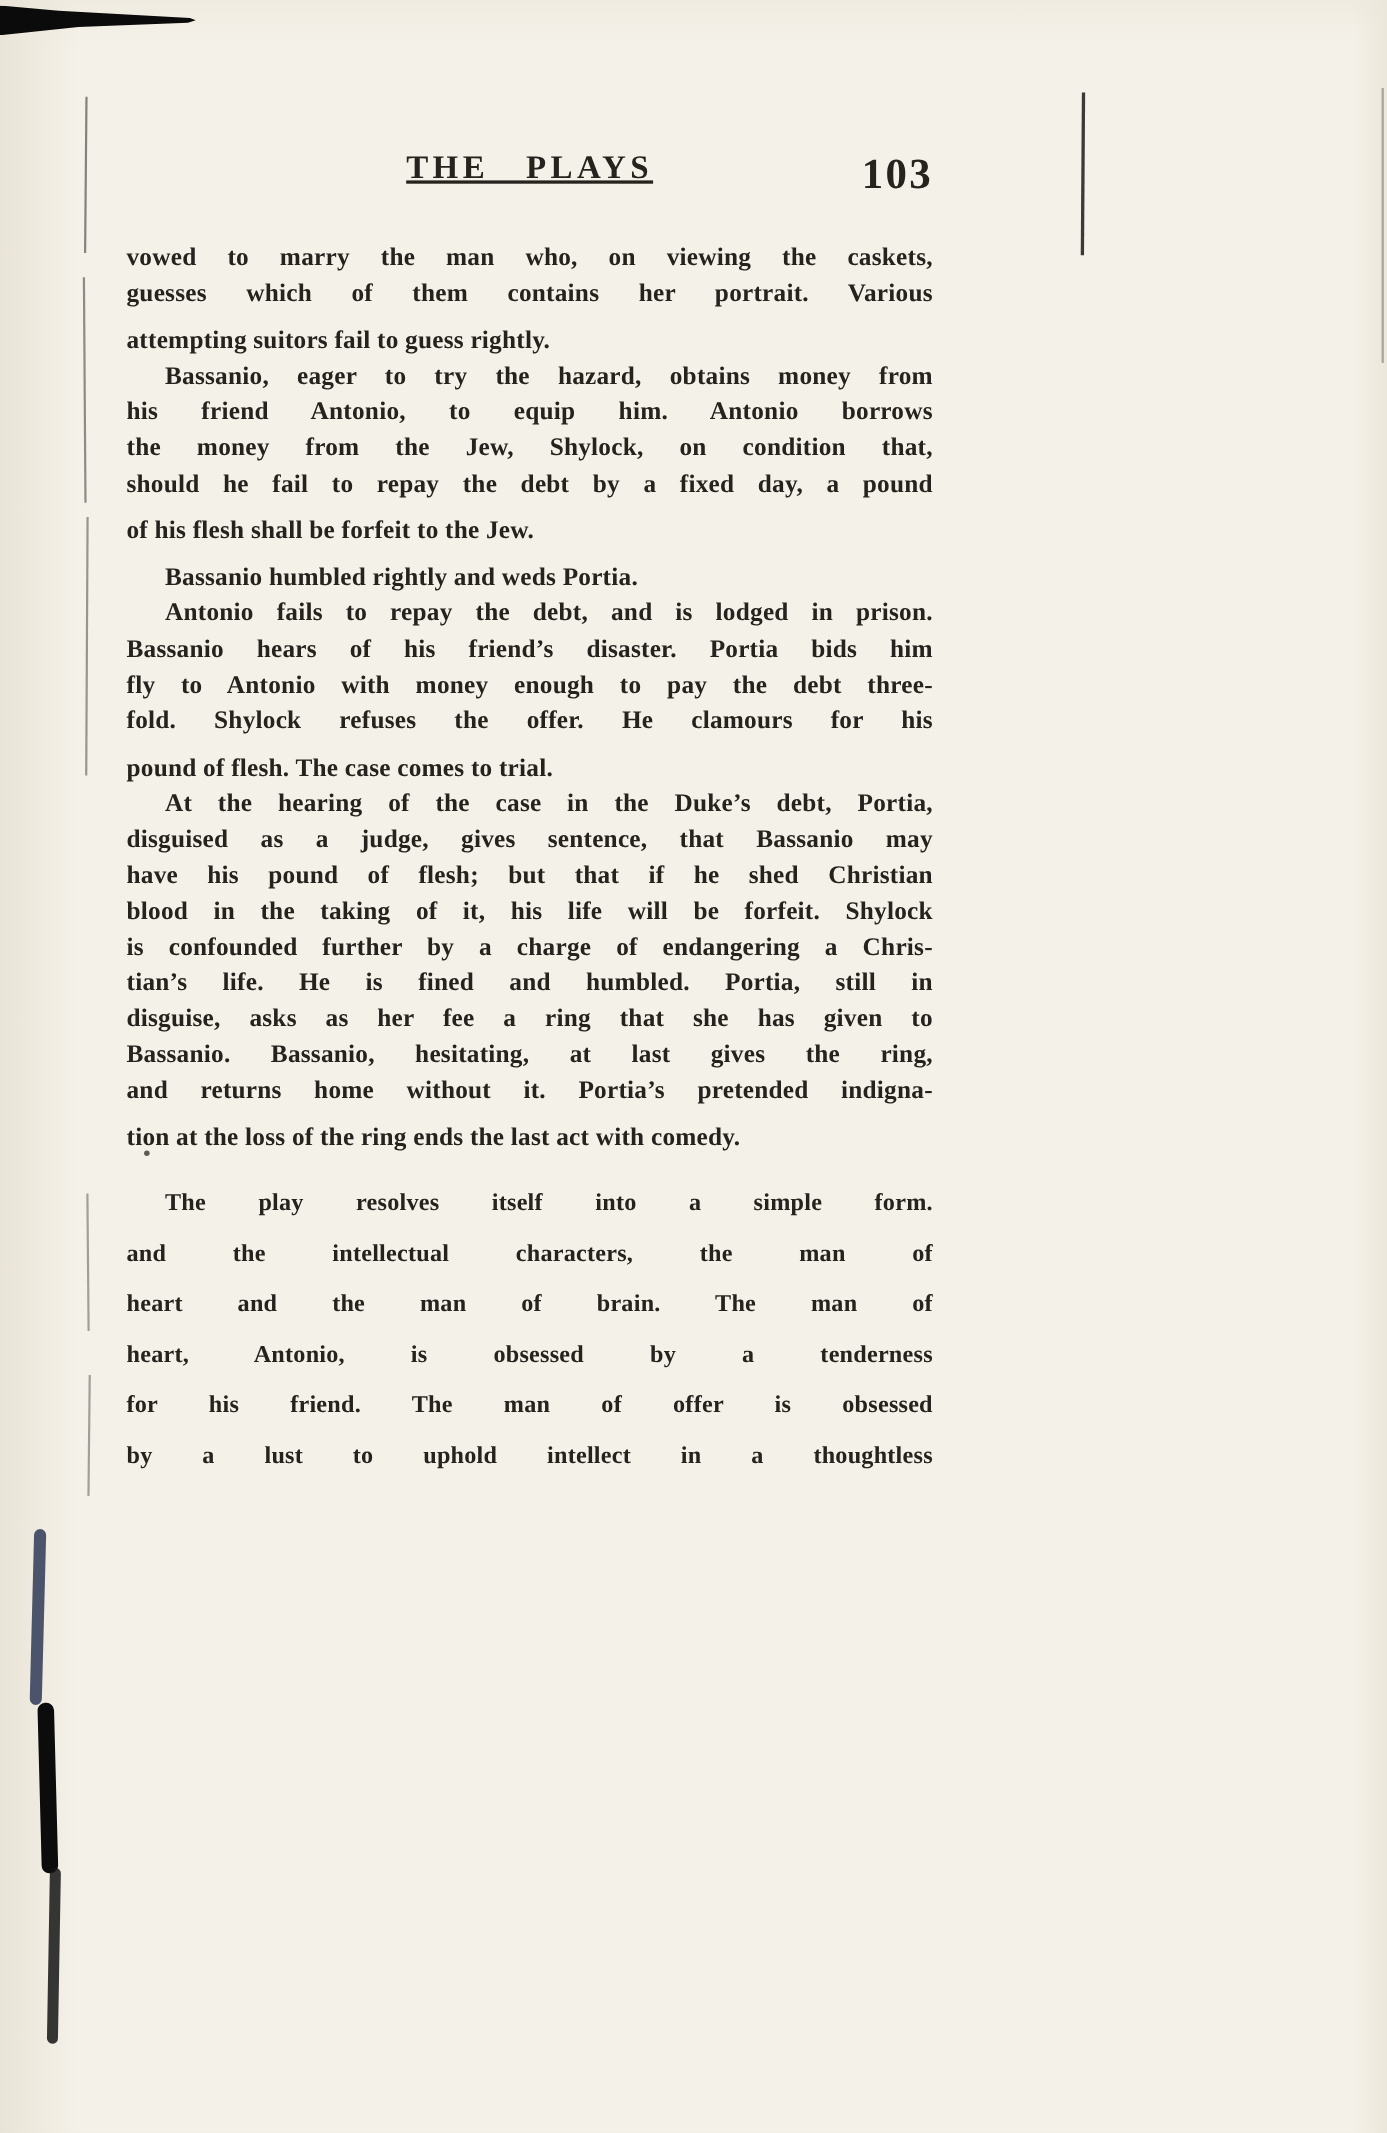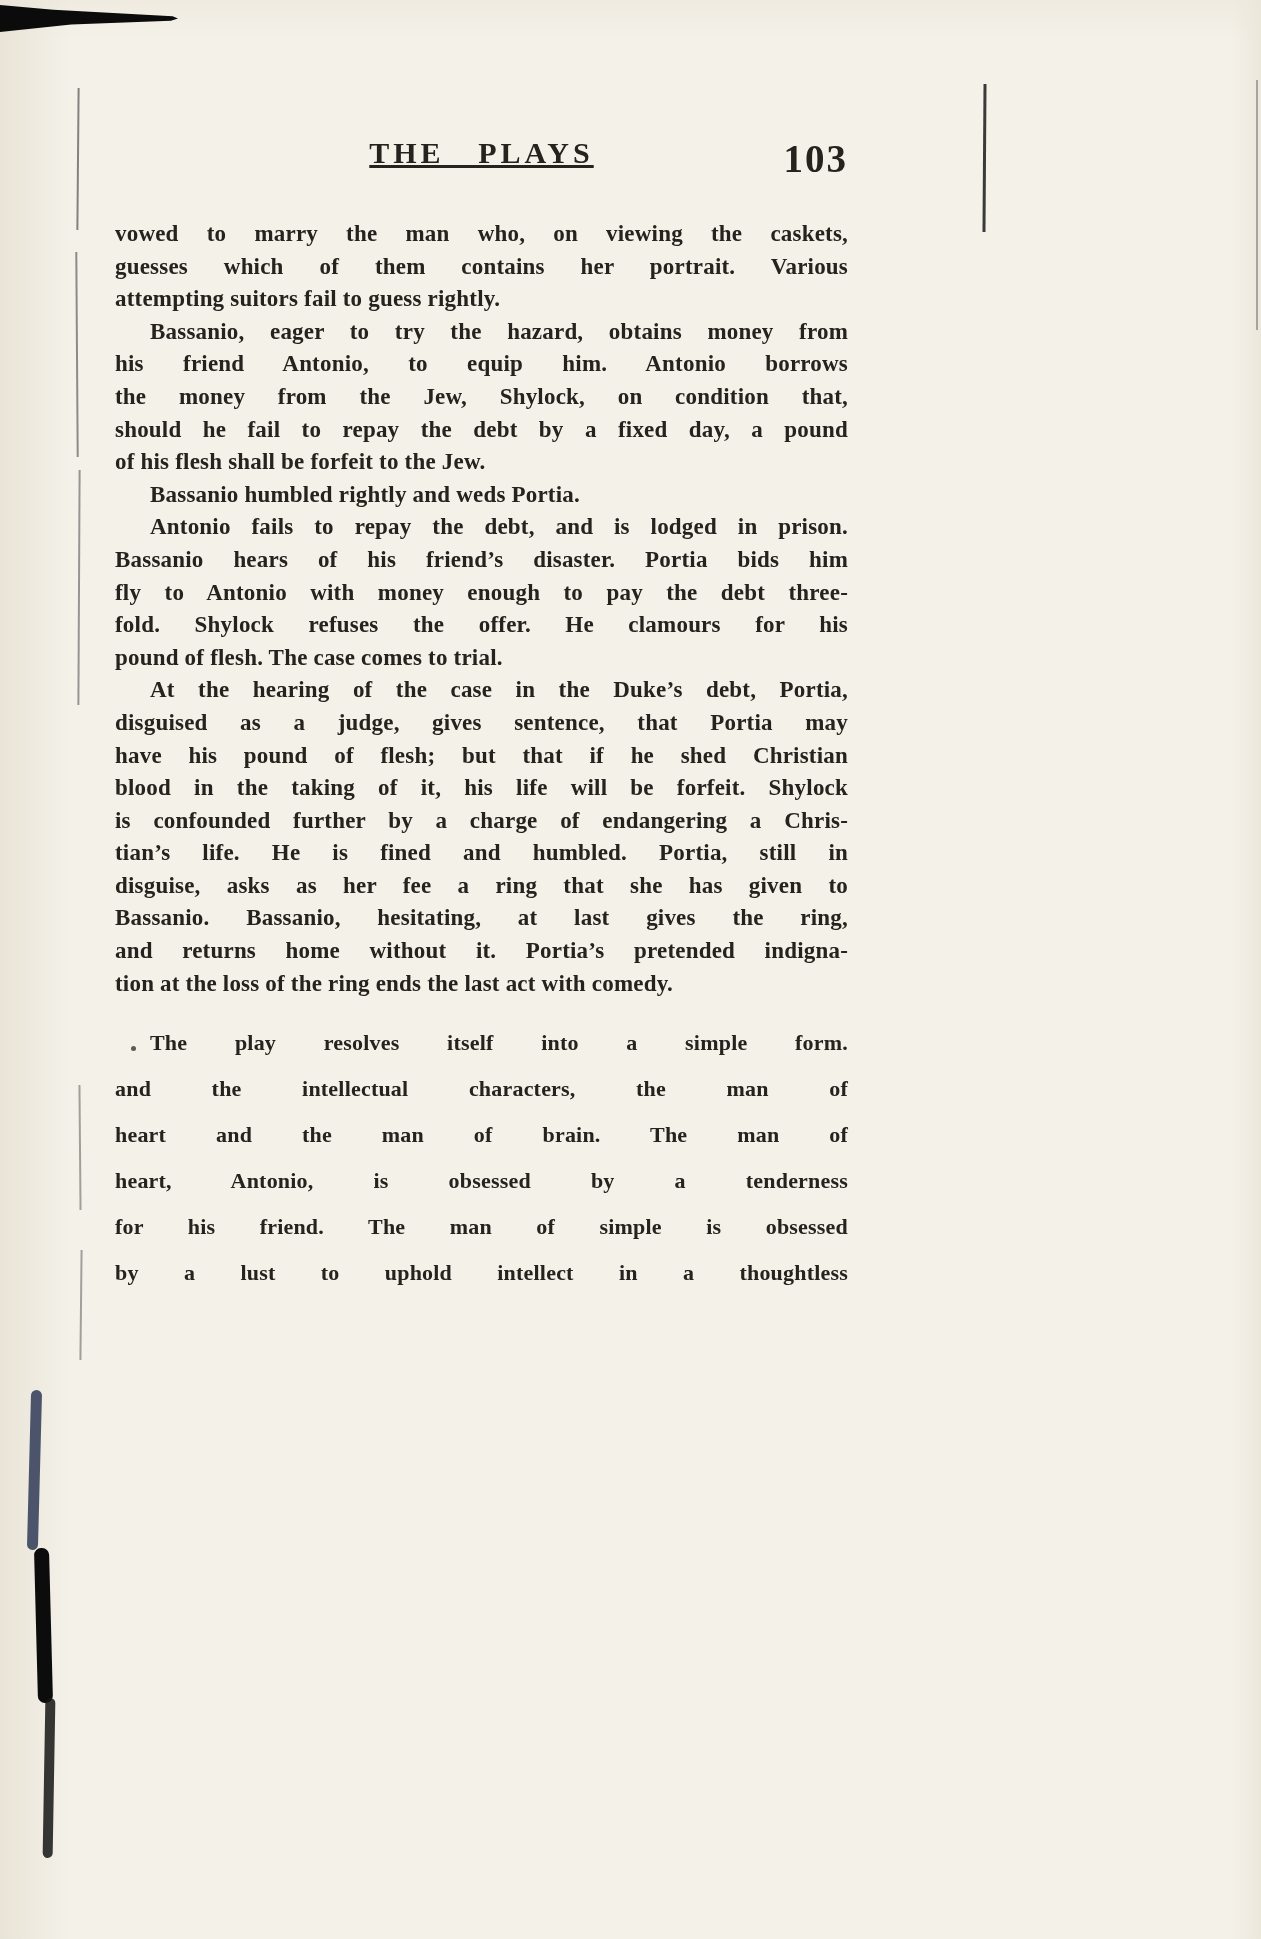--- a/index.html
+++ b/index.html
@@ -63,21 +63,21 @@
   .para.large {
     font-size: 22px;
     line-height: 46px;
     letter-spacing: 0.2px;
     margin-top: 20px;
   }
   .line {
     text-align: justify;
     text-align-last: justify;
   }
-  .line.no-justify { text-align-last: left; }
+  .line.no-justify { text-align-last: left; margin-top: 10px; }
   .line.first-indent { text-indent: 35px; }
 
   
   .artifact { position: absolute; pointer-events: none; }
   .ink-wedge {
     left: 0; top: 5px;
     width: 178px; height: 27px;
     background: #0b0b0b;
     clip-path: polygon(0 0, 30% 18%, 97% 42%, 100% 50%, 96% 58%, 40% 72%, 0 100%);
   }
@@ -161,34 +161,34 @@
         </div>
         <div class="para small">
           <div class="line first-indent">Antonio fails to repay the debt, and is lodged in prison.</div>
           <div class="line">Bassanio hears of his friend’s disaster. Portia bids him</div>
           <div class="line">fly to Antonio with money enough to pay the debt three-</div>
           <div class="line">fold. Shylock refuses the offer. He clamours for his</div>
           <div class="line no-justify">pound of flesh. The case comes to trial.</div>
         </div>
         <div class="para small">
           <div class="line first-indent">At the hearing of the case in the Duke’s debt, Portia,</div>
-          <div class="line">disguised as a judge, gives sentence, that Portia may</div>
+          <div class="line">disguised as a judge, gives sentence, that Bassanio may</div>
           <div class="line">have his pound of flesh; but that if he shed Christian</div>
           <div class="line">blood in the taking of it, his life will be forfeit. Shylock</div>
           <div class="line">is confounded further by a charge of endangering a Chris-</div>
           <div class="line">tian’s life. He is fined and humbled. Portia, still in</div>
           <div class="line">disguise, asks as her fee a ring that she has given to</div>
           <div class="line">Bassanio. Bassanio, hesitating, at last gives the ring,</div>
           <div class="line">and returns home without it. Portia’s pretended indigna-</div>
           <div class="line no-justify">tion at the loss of the ring ends the last act with comedy.</div>
         </div>
         <div class="para large">
           <div class="line first-indent">The play resolves itself into a simple form.</div>
           <div class="line">and the intellectual characters, the man of</div>
           <div class="line">heart and the man of brain. The man of</div>
           <div class="line">heart, Antonio, is obsessed by a tenderness</div>
-          <div class="line">for his friend. The man of simple is obsessed</div>
+          <div class="line">for his friend. The man of offer is obsessed</div>
           <div class="line">by a lust to uphold intellect in a thoughtless</div>
         </div>
       </div>
   </div>
 
 </div>
 
 </body></html>

